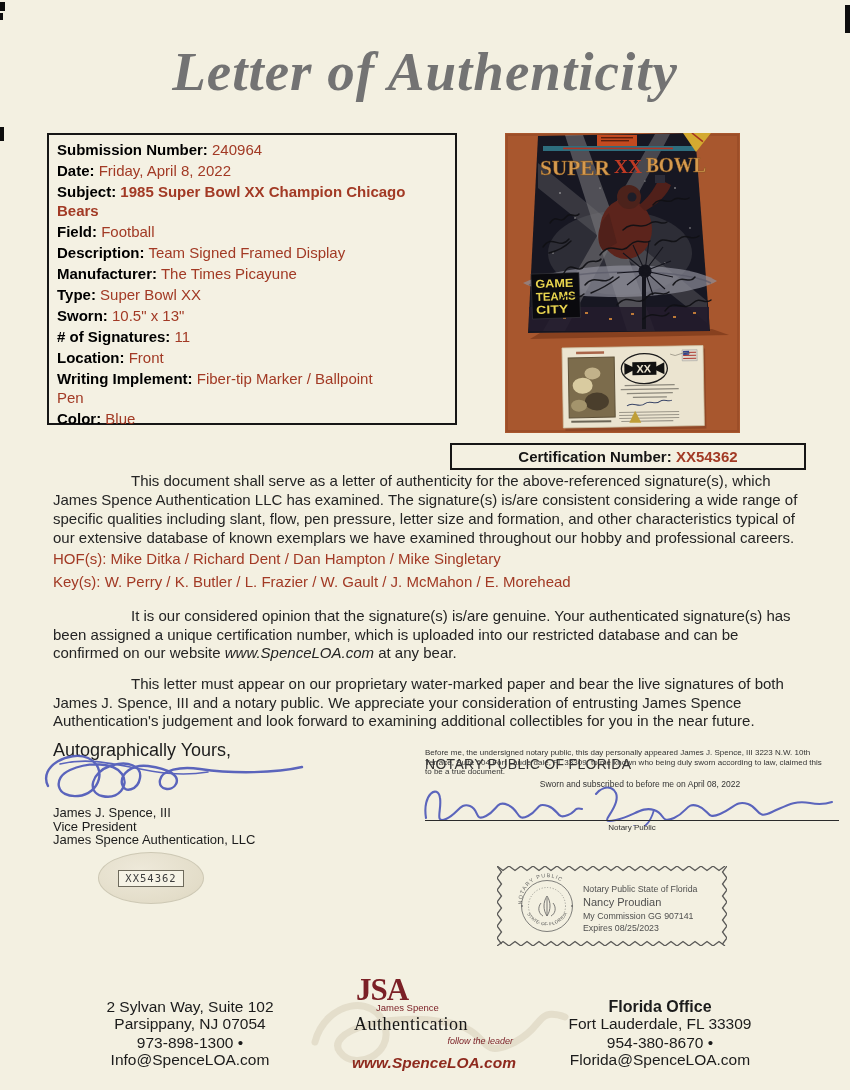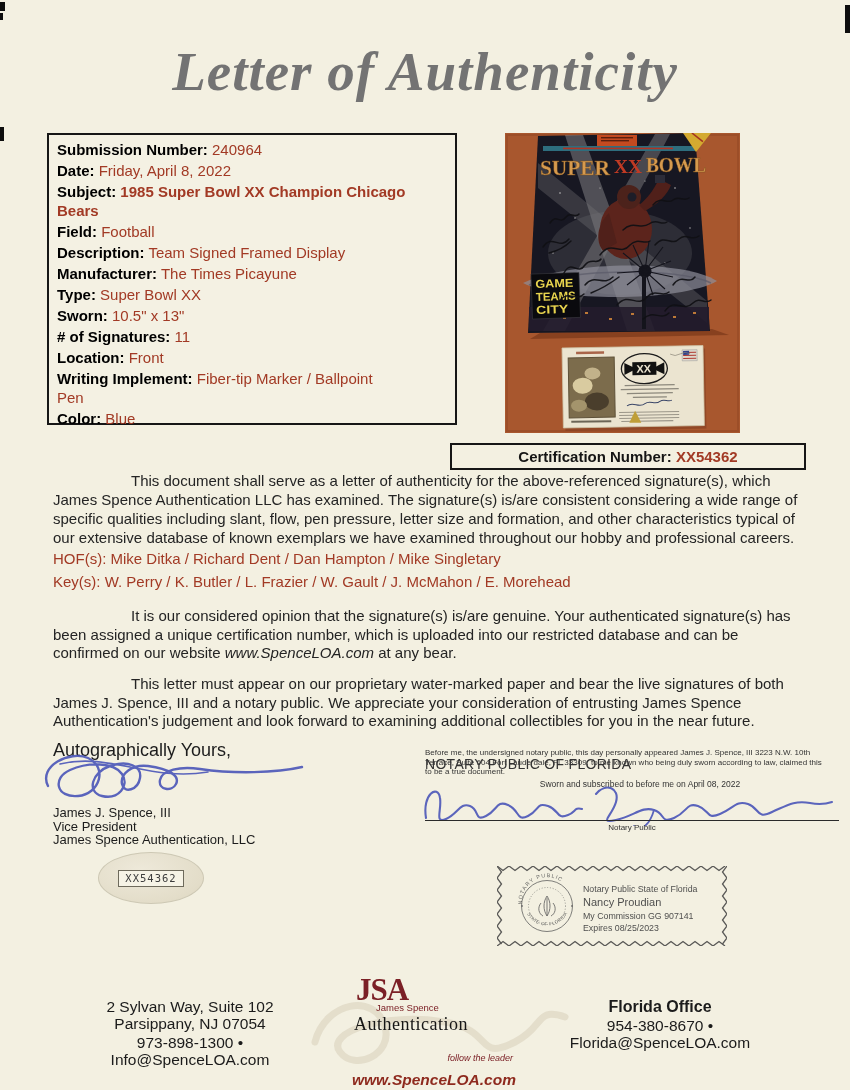--- a/index.html
+++ b/index.html
@@ -60,21 +60,21 @@
   .office-line{font-size:15.5px;line-height:17px;}
   .office-phone{font-size:15.5px;line-height:17px;margin-top:2px;}
   .nj{left:58px;top:998px;width:264px;}
   .fl{left:518px;top:998px;width:284px;}
   .jsa{left:348px;top:976px;width:175px;}
   .jsa-acronym{font-family:"Liberation Serif",serif;font-weight:bold;font-size:31px;
     color:#7b2026;line-height:28px;margin-left:8px;letter-spacing:-1px;}
   .jsa-name{font-size:9.5px;color:#7b2026;margin-left:28px;margin-top:-2px;}
   .jsa-word{font-family:"Liberation Serif",serif;font-size:18px;color:#161616;
     letter-spacing:.5px;margin-top:1px;margin-left:6px;}
-  .jsa-tag{font-size:9px;font-style:italic;color:#7b2026;text-align:right;margin-right:10px;margin-top:18px;}
+  .jsa-tag{font-size:9px;font-style:italic;color:#7b2026;text-align:right;margin-right:10px;margin-top:1px;}
   .jsa-web{font-size:15.5px;font-weight:bold;font-style:italic;color:#8e2a1e;margin-top:8px;margin-left:4px;}
   .watermark{left:295px;top:972px;}
   
   .mark{background:#0d0d0d;}
 </style>
 </head>
 <body>
 
 <div class="abs mark" style="left:0;top:2px;width:5px;height:9px"></div>
 <div class="abs mark" style="left:0;top:13px;width:3px;height:7px"></div>
@@ -315,14 +315,15 @@
 <div class="abs jsa">
   <div class="jsa-acronym">JSA</div>
   <div class="jsa-name">James Spence</div>
   <div class="jsa-word">Authentication</div>
   <div class="jsa-tag">follow the leader</div>
   <div class="jsa-web">www.SpenceLOA.com</div>
 </div>
 
 <div class="abs office fl">
   <div class="office-title">Florida Office</div>
+  <div class="office-line">Fort Lauderdale, FL 33309</div>
   <div class="office-phone">954-380-8670 • Florida@SpenceLOA.com</div>
 </div>
 
 </body></html>

